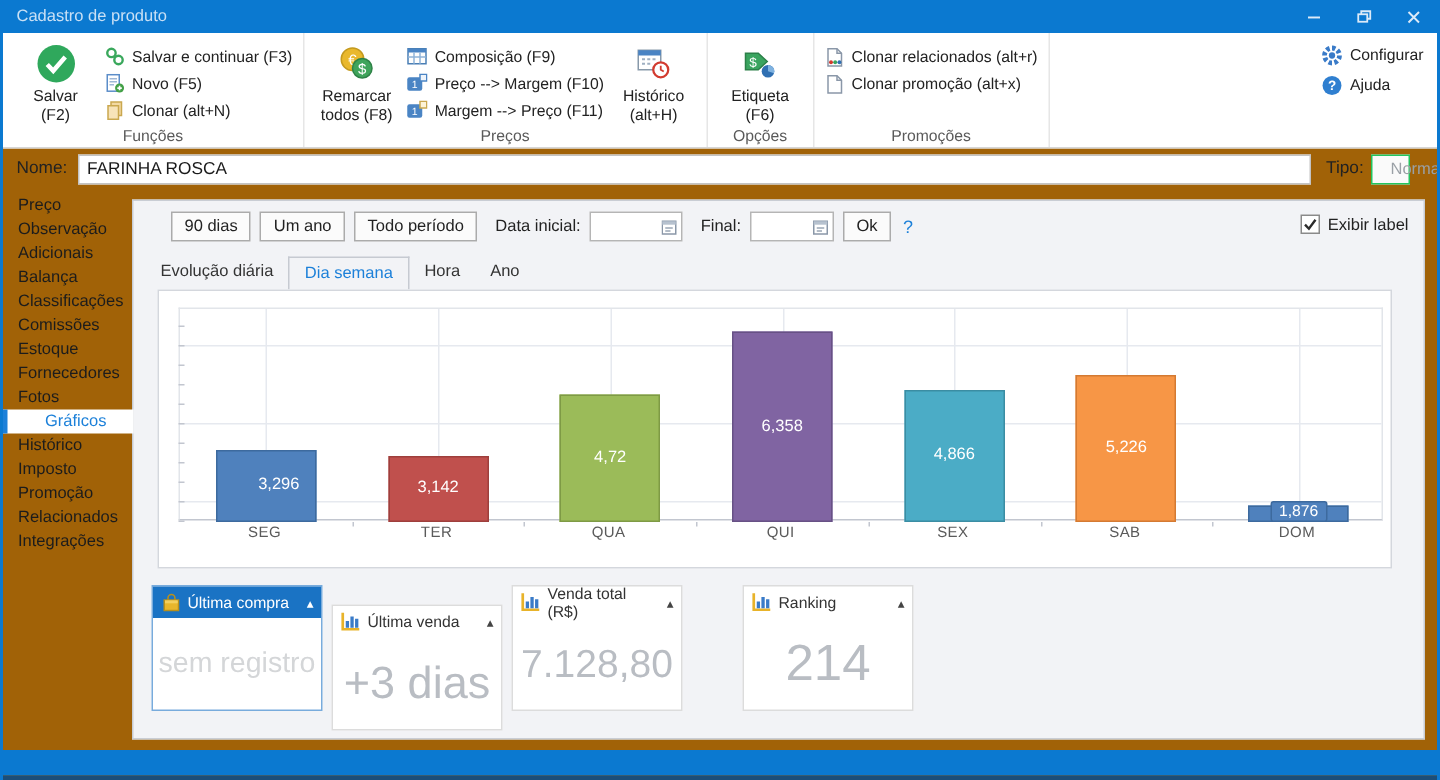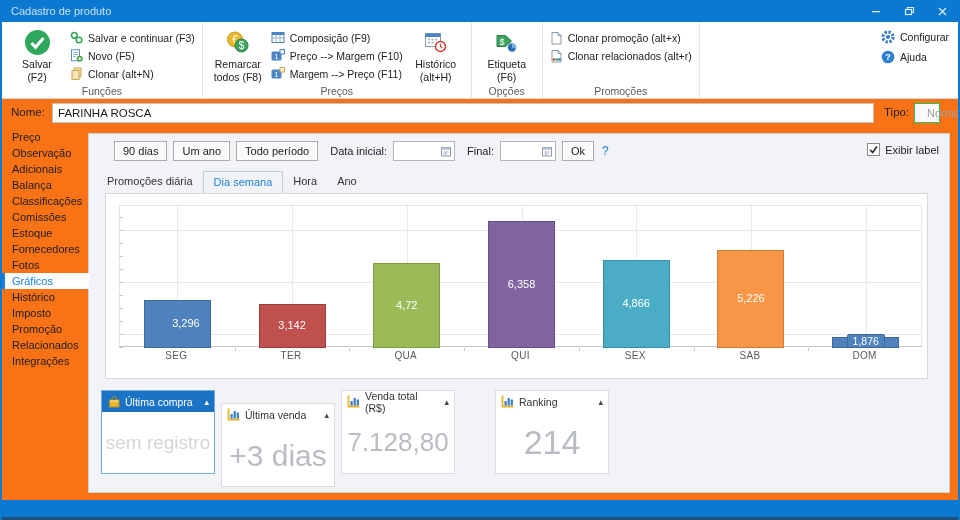--- a/index.html
+++ b/index.html
@@ -1,19 +1,19 @@
 <!DOCTYPE html>
 <html><head>
 <meta charset="utf-8">
 <style>
   html,body{margin:0;padding:0;background:#444;}
   *{box-sizing:border-box;}
   .window{
     position:relative;width:960px;height:520px;overflow:hidden;
-    background:#f97316;
+    background:#a16207;
     border-left:2px solid #0b79d0;border-right:2px solid #0b79d0;
     font-family:"Liberation Sans",sans-serif;
     text-decoration:underline;
     -webkit-font-smoothing:antialiased;
   }
   
   .titlebar{position:absolute;left:0;right:0;top:0;height:22px;background:#0b79d0;
     display:flex;align-items:center;padding-left:9px;}
   .titlebar .ttl{font-size:11px;color:#c9e0f5;}
   .win-controls{position:absolute;right:0;top:0;height:22px;display:flex;}
@@ -42,21 +42,21 @@
   .tipo-label{position:absolute;left:882px;top:106px;}
   .tipo-combo{position:absolute;left:912px;top:103px;width:25px;height:20px;
     border:1px solid #22c55e;background:#fafafa;color:#9aa0a6;font-size:11px;
     display:flex;align-items:center;padding:0 12px;justify-content:space-between;}
   .tipo-combo .arr{font-size:8px;color:#a0a0a0;}
   
   .sidebar{position:absolute;left:0;top:129px;width:84px;z-index:3;}
   .side-item{height:16px;line-height:16px;font-size:11px;color:#1c1c1c;
     padding-left:10px;cursor:default;white-space:nowrap;}
   .side-item.selected{background:#fff;color:#1c80d9;border-left:3px solid #1c80d9;
-    padding-left:7px;width:87px;}
+    padding-left:7px;width:87px;text-align:center;}
   
   .panel{position:absolute;left:86px;top:133px;width:862px;height:360px;
     background:#f2f3f6;border:1px solid #c9cdd4;}
   .filter-row{position:absolute;left:25px;top:7px;height:20px;display:flex;
     align-items:center;gap:6px;}
   .fbtns{display:flex;gap:6px;}
   .fbtn{height:20px;background:#fbfbfb;border:1px solid #ababab;font-size:11px;
     color:#222;display:inline-flex;align-items:center;padding:0 8px;cursor:default;}
   .flbl{font-size:11px;color:#222;margin-left:6px;}
   .dateinput{position:relative;display:inline-block;height:20px;background:#fff;
@@ -237,35 +237,35 @@
         </span>
         <span class="l">Etiqueta</span>
         <span class="l">(F6)</span>
       </div>
       <div class="rgroup-label">Opções</div>
     </div>
 
     <div class="rgroup">
       <div class="smallcol">
         <div class="smallbtn">
-          <svg width="13" height="14" fill="none">
-              <path d="M2 1.5h6l3 3V13H2z" fill="#fff" stroke="#8a97a8"></path>
-              <path d="M8 1.5v3h3" stroke="#8a97a8"></path>
-            </svg>
-          <span>Clonar promoção (alt+x)</span>
-        </div>
-        <div class="smallbtn">
           <svg width="13" height="14">
               <path d="M2 1.5h6l3 3V13H2z" fill="#fff" stroke="#8a97a8"></path>
               <path d="M8 1.5v3h3" fill="none" stroke="#8a97a8"></path>
               <circle cx="4" cy="10.5" r="1.3" fill="#d23b2f"></circle>
               <circle cx="6.8" cy="10.5" r="1.3" fill="#3aa45f"></circle>
               <circle cx="9.6" cy="10.5" r="1.3" fill="#2f6fb2"></circle>
             </svg>
           <span>Clonar relacionados (alt+r)</span>
+        </div>
+        <div class="smallbtn">
+          <svg width="13" height="14" fill="none">
+              <path d="M2 1.5h6l3 3V13H2z" fill="#fff" stroke="#8a97a8"></path>
+              <path d="M8 1.5v3h3" stroke="#8a97a8"></path>
+            </svg>
+          <span>Clonar promoção (alt+x)</span>
         </div>
       </div>
       <div class="rgroup-label">Promoções</div>
     </div>
 
     <div class="ribbon-right">
       <div class="smallbtn">
         <svg width="14" height="14" viewBox="0 0 14 14">
             <circle cx="7" cy="7" r="5" fill="none" stroke="#3a7bc8" stroke-width="3.2" stroke-dasharray="2.3 1.6"></circle>
             <circle cx="7" cy="7" r="2.1" fill="#3a7bc8"></circle>
@@ -340,21 +340,21 @@
     <div class="chk">
       <span class="chkbox">
         <svg width="11" height="11">
             <path d="M2 5.8l2.6 2.7 4.4-6" stroke="#2b2b2b" stroke-width="1.6" fill="none"></path>
           </svg>
       </span>
       <span>Exibir label</span>
     </div>
 
     <div class="tabs">
-        <div class="tab">Promoções diária</div>
+        <div class="tab">Evolução diária</div>
         <div class="tab selected">Dia semana</div>
         <div class="tab">Hora</div>
         <div class="tab">Ano</div>
       </div>
 
     <div class="chartbox">
       <div class="plot">
           <div class="vgrid" style="left: 57.4px; height: 142px;"></div>
           <div class="vgrid" style="left: 172.1px; height: 142px;"></div>
           <div class="vgrid" style="left: 286.8px; height: 142px;"></div>

